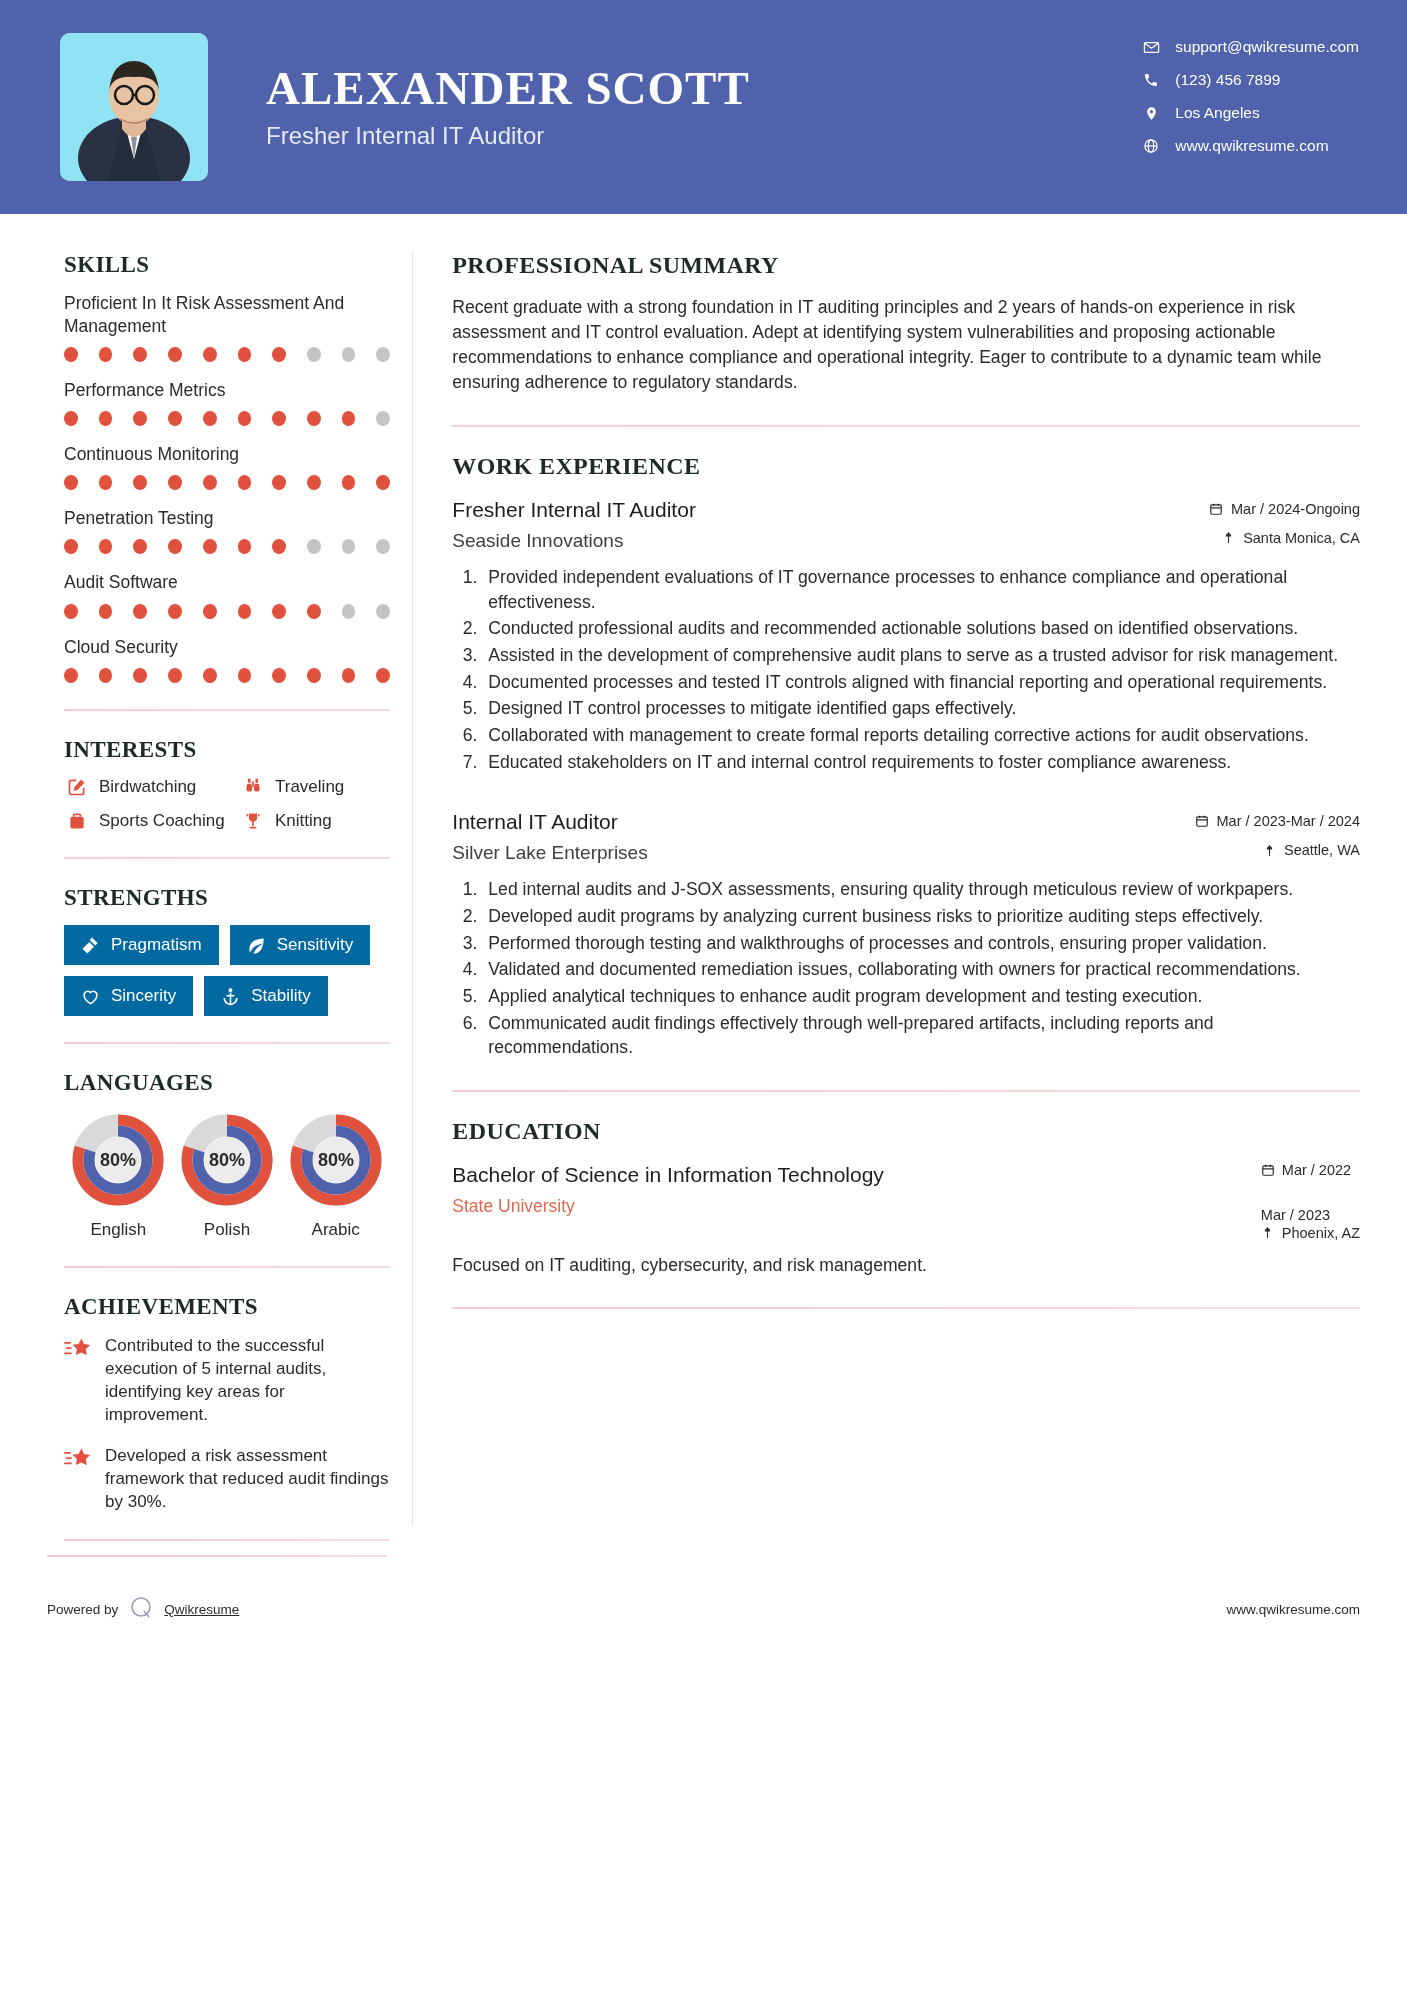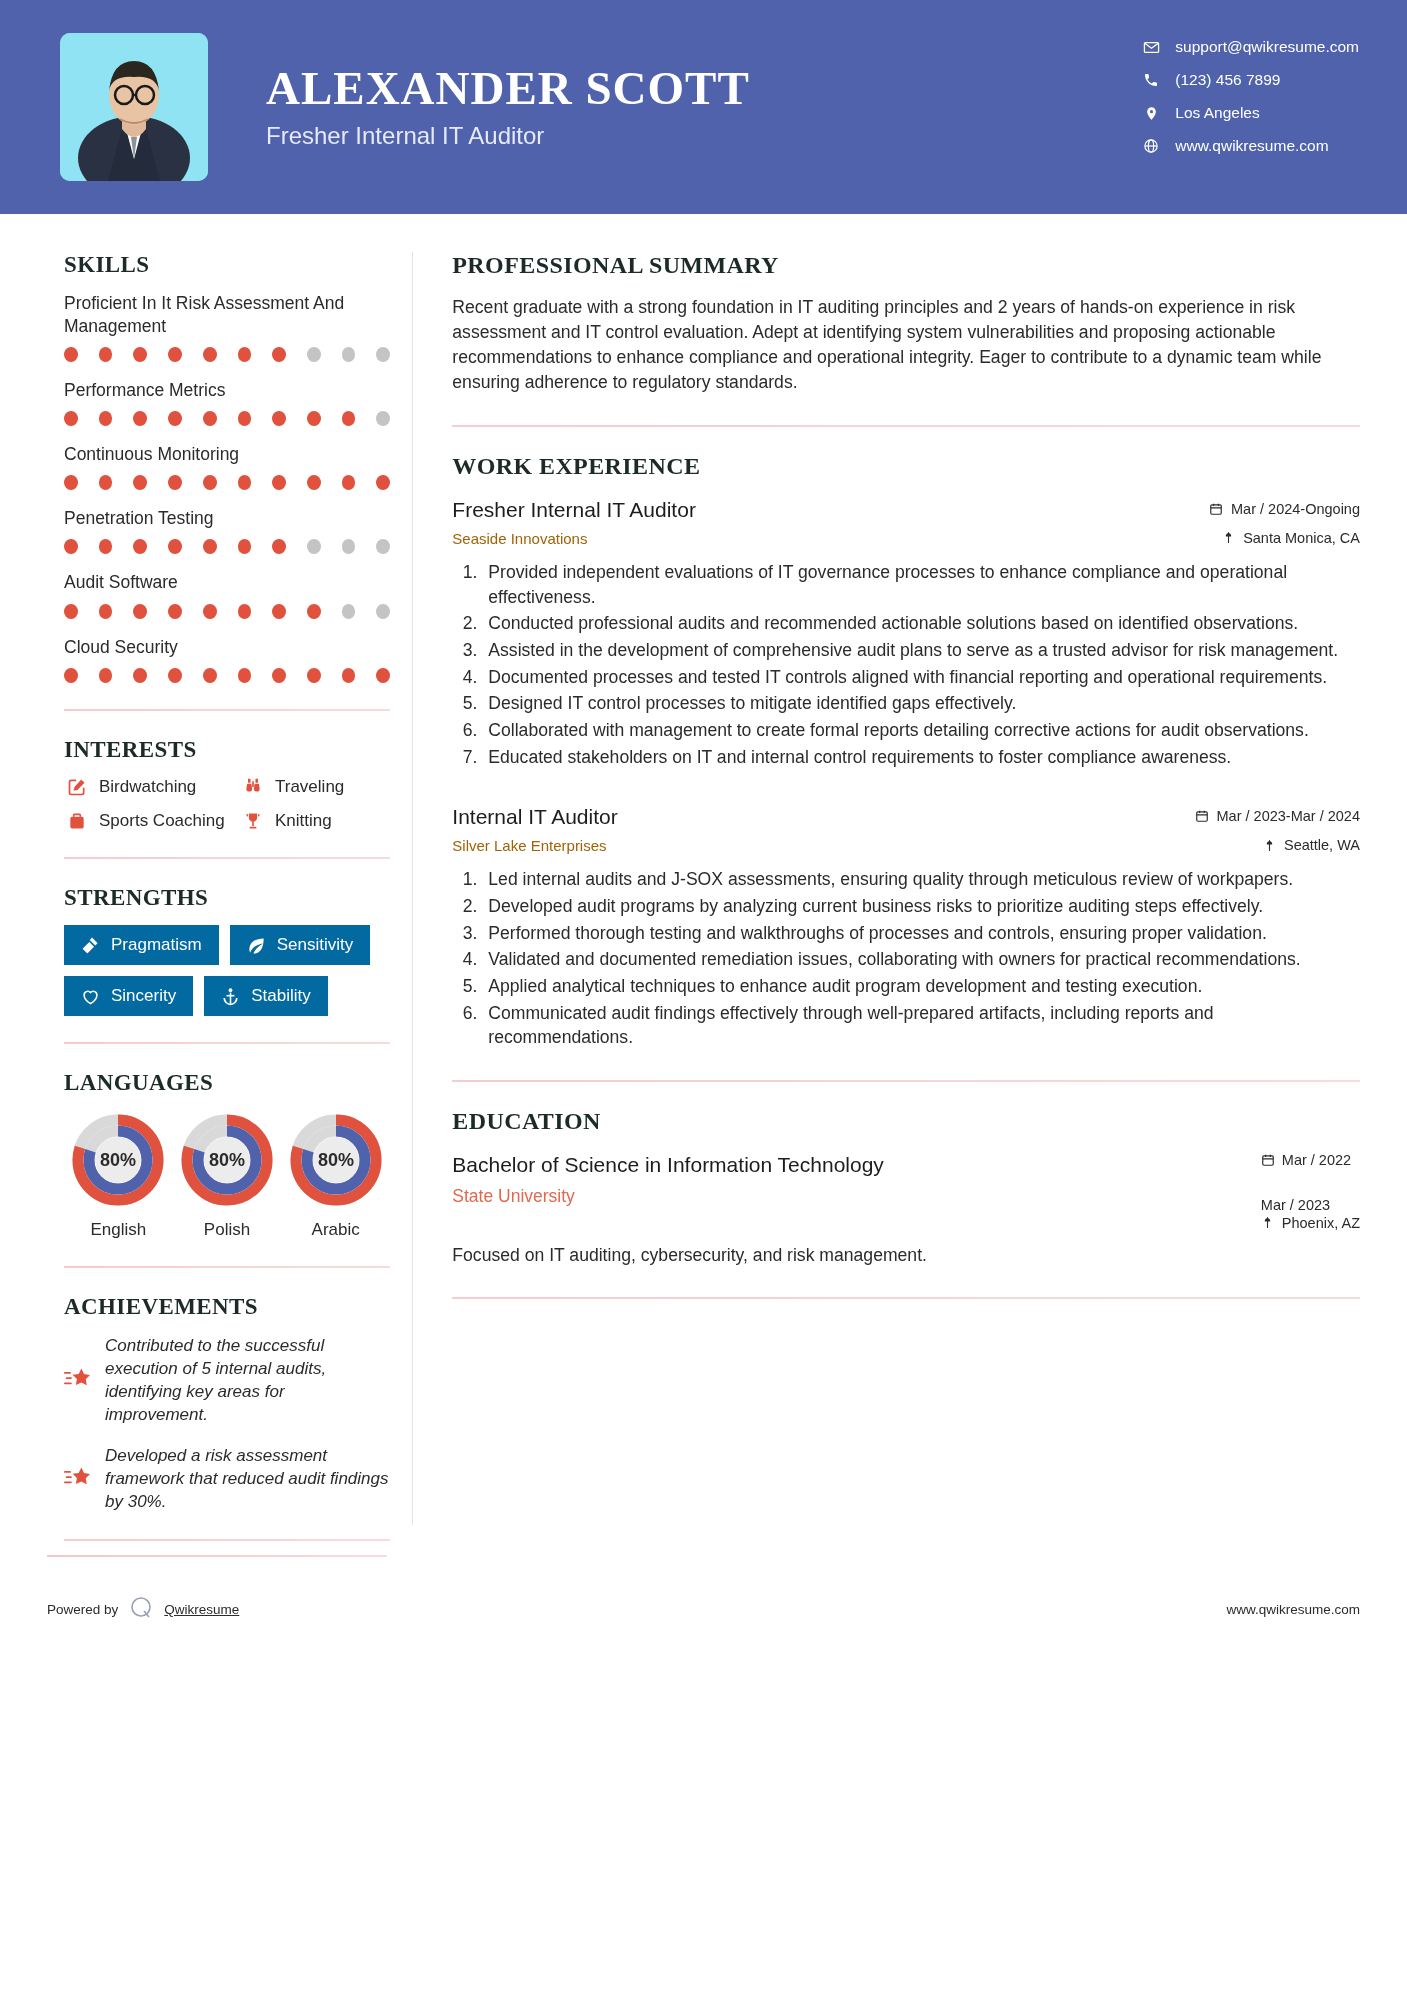--- a/index.html
+++ b/index.html
@@ -177,22 +177,21 @@
   .lang-label {
     font-size: 17px;
     color: #2b2b2b;
     margin-top: 10px;
   }
 
   
   .ach-item {
     display: flex;
     margin-bottom: 18px;
-    align-items: center;
-    font-style: italic;
+    align-items: flex-start;
   }
   .ach-icon {
     flex: 0 0 auto;
     width: 30px;
     margin-right: 11px;
     margin-top: 3px;
     color: #e0523e;
   }
   .ach-text {
     font-size: 17px;
@@ -212,22 +211,22 @@
     justify-content: space-between;
     align-items: flex-start;
   }
   .exp-left { flex: 1 1 auto; padding-right: 16px; }
   .exp-role {
     font-size: 21px;
     color: #1d1d1d;
     line-height: 1.3;
   }
   .exp-company {
-    font-size: 15px;
-    color: #a16207;
+    font-size: 19px;
+    color: #404040;
     margin-top: 7px;
   }
   .exp-meta {
     flex: 0 0 auto;
     padding-top: 5px;
   }
   .meta-row {
     display: flex;
     align-items: center;
     justify-content: flex-end;

